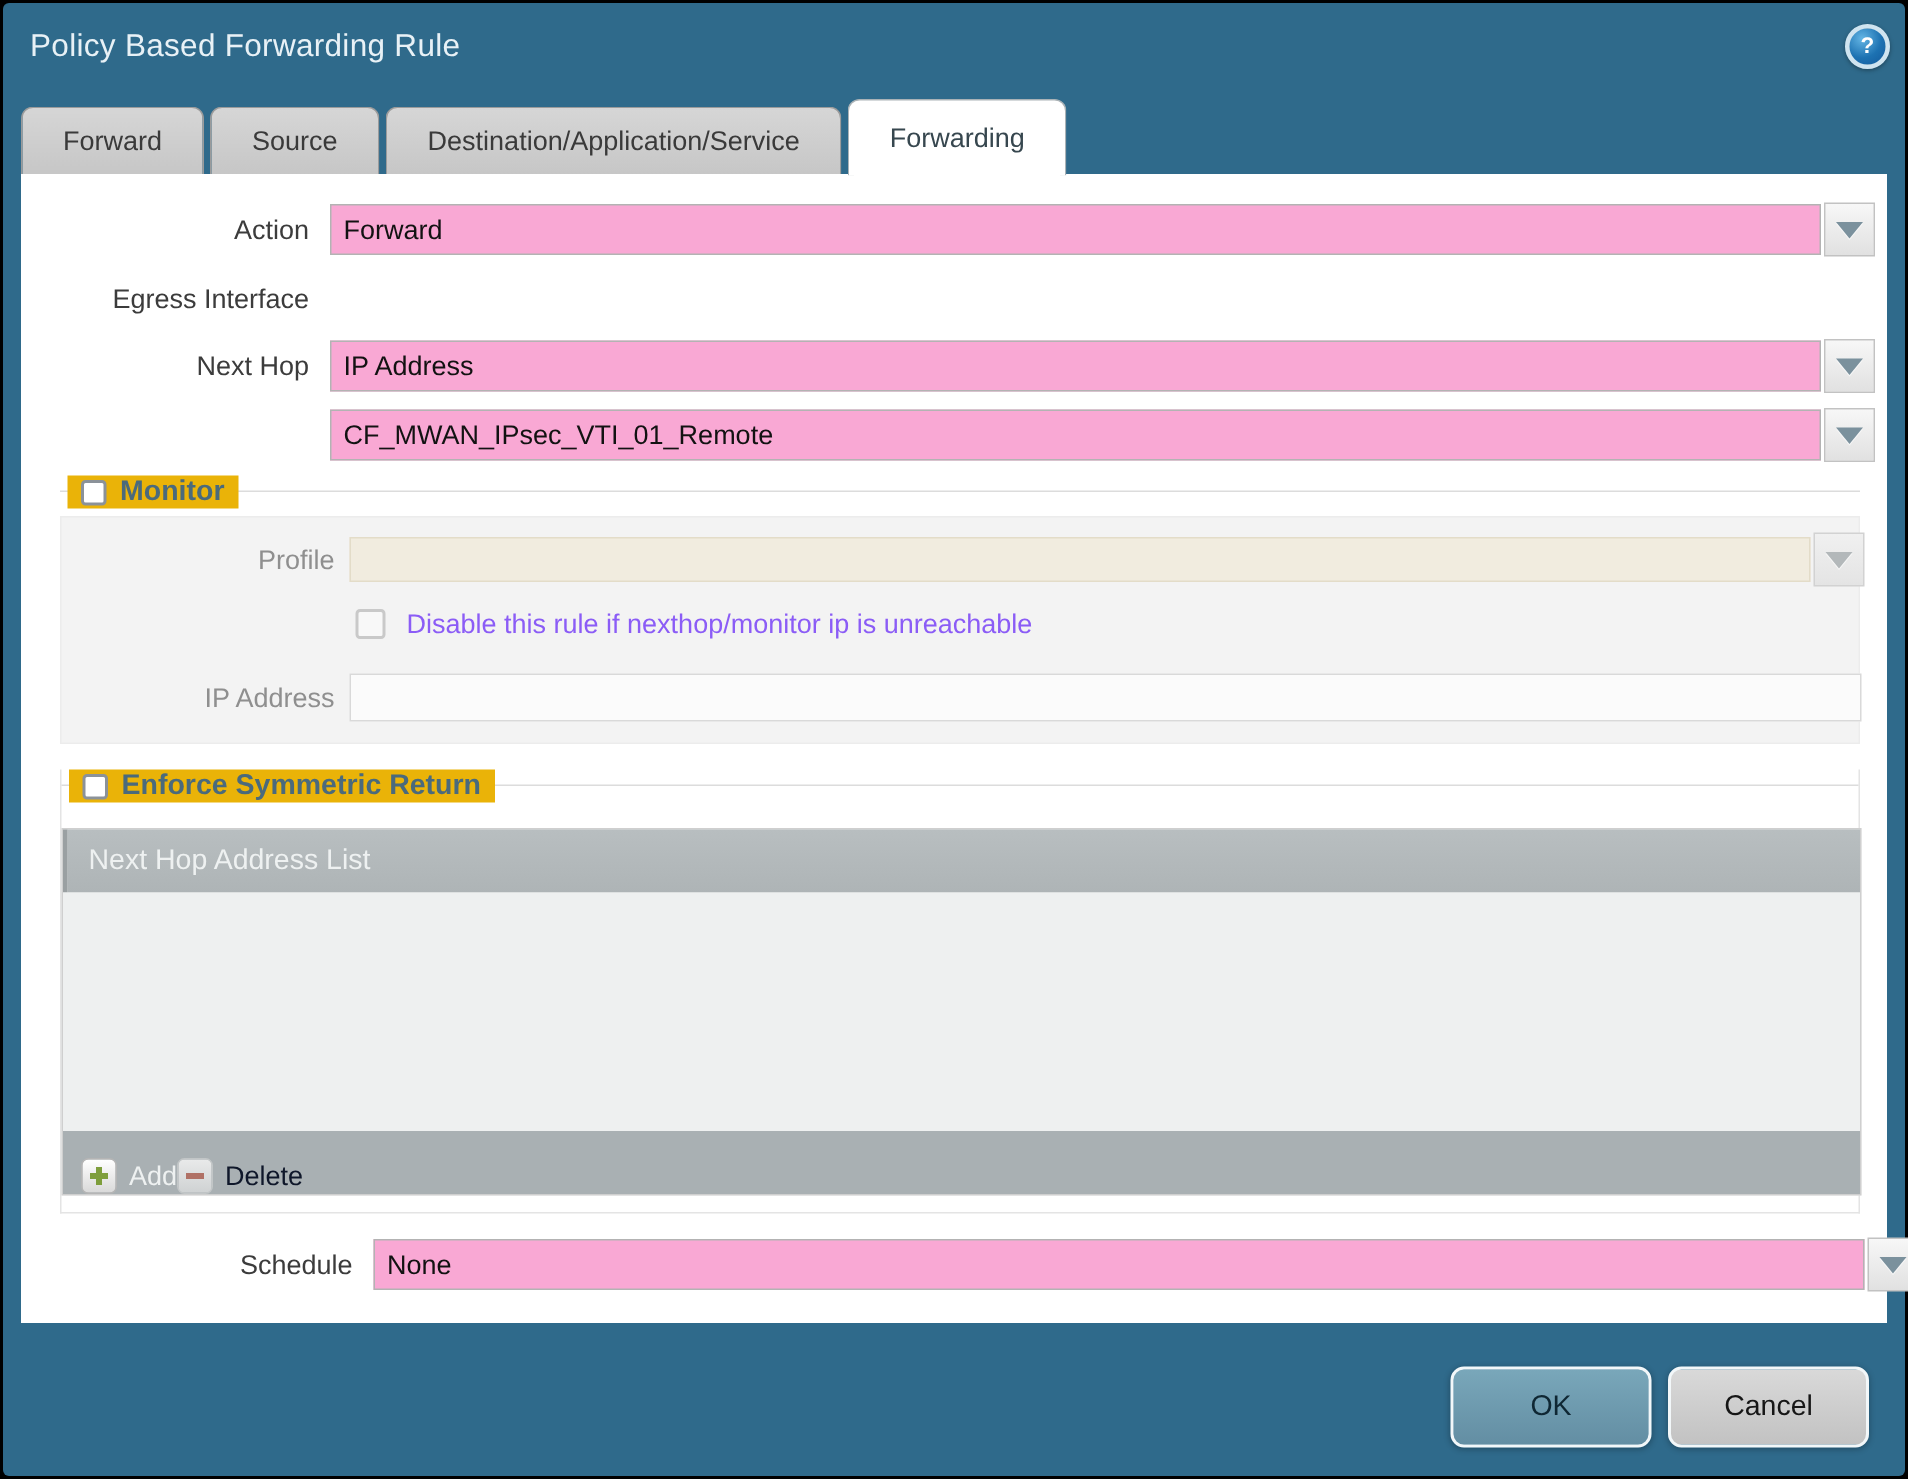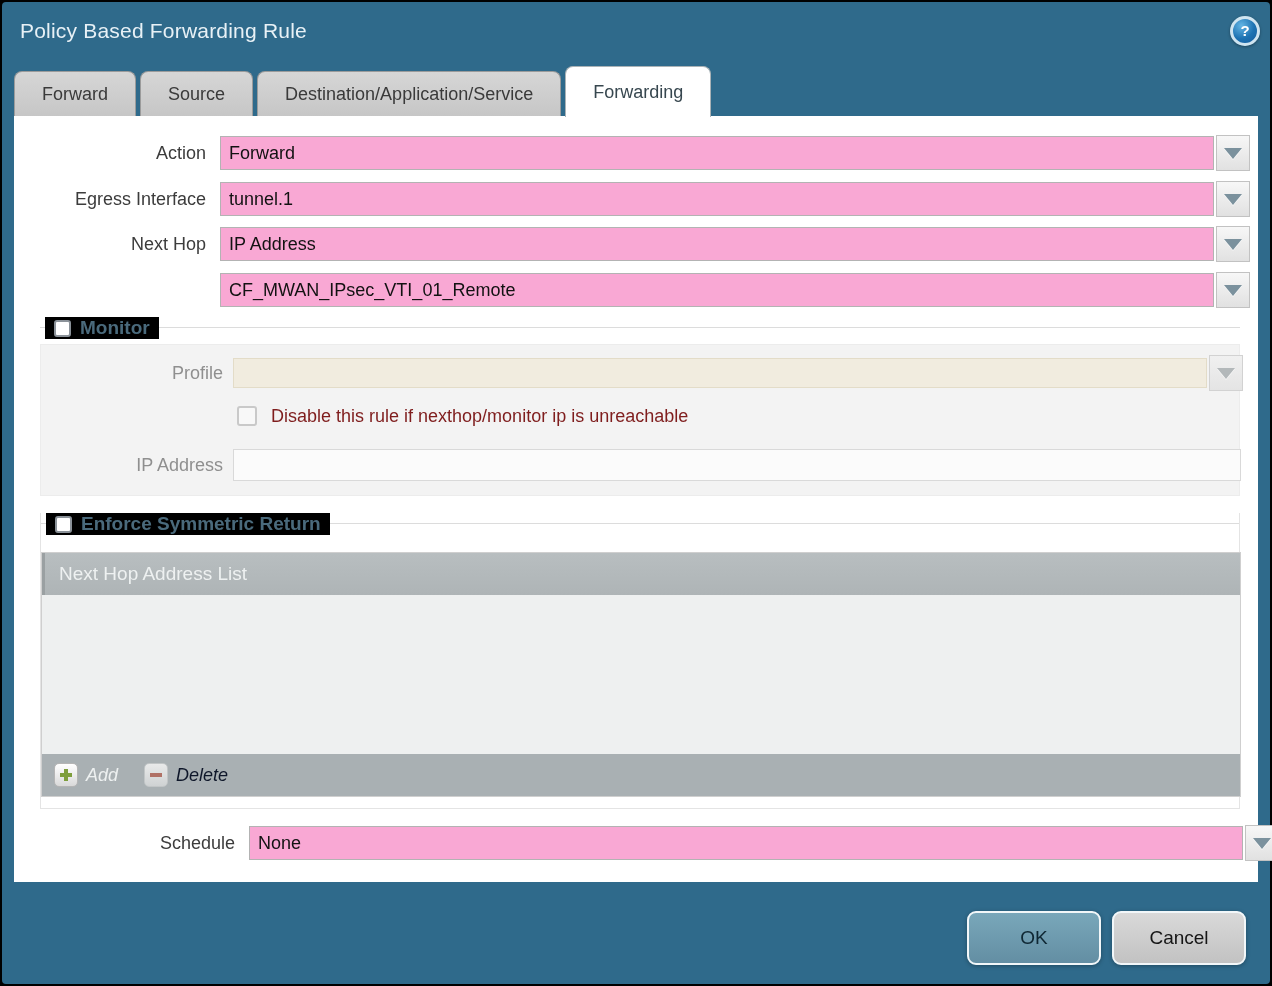--- a/index.html
+++ b/index.html
@@ -33,43 +33,43 @@
   .dd-btn{width:34px;height:36px;margin-left:2px;margin-top:-1px;box-sizing:border-box;border:1px solid #c2c2c2;
           background:linear-gradient(#f7f7f7,#e1e1e1);display:flex;align-items:center;justify-content:center;cursor:pointer;}
   .arrow{width:0;height:0;border-left:9px solid transparent;border-right:9px solid transparent;border-top:11px solid #7b919d;
          filter:drop-shadow(0 1px 0 rgba(255,255,255,.7));}
   .dd-btn.disabled{background:linear-gradient(#f0f0f0,#e4e4e4);border-color:#d2d2d2;}
   .dd-btn.disabled .arrow{border-top-color:#b3b8ba;}
 
   
   .group{position:absolute;left:26px;width:1200px;}
   .group-line{position:absolute;left:0;right:0;top:10px;border-top:1px solid #dcdcdc;}
-  .legend{position:absolute;left:5px;top:0;background:#000000;padding:0 9px;display:flex;align-items:center;gap:9px;height:22px;z-index:2;}
+  .legend{position:absolute;left:5px;top:0;background:#eab308;padding:0 9px;display:flex;align-items:center;gap:9px;height:22px;z-index:2;}
   .legend .cb{flex:none;}
   .legend .gtitle{font-size:19px;font-weight:bold;color:#4a6a7c;white-space:nowrap;}
   .cb{width:17px;height:17px;box-sizing:border-box;border:2px solid #8b9299;border-radius:3px;background:#fff;cursor:pointer;}
   .cb.disabled{border-color:#c9c9c9;background:#f8f8f8;}
 
   
   .monitor-body{position:absolute;left:0;top:27px;width:1200px;height:152px;background:#f3f3f3;border:1px solid #ececec;box-sizing:border-box;}
   .m-row{position:absolute;display:flex;align-items:center;}
   .m-lbl{width:182px;text-align:right;font-size:18px;color:#8f8f8f;flex:none;}
   .profile-input{position:absolute;left:192px;top:0;width:974px;height:30px;box-sizing:border-box;border:1px solid #e3dcc8;
                  background:#f1ecdf;outline:none;font-size:17px;color:#555;padding:0 8px;}
   .profile-btn{position:absolute;left:1166px;top:-2px;}
   .ip-input{position:absolute;left:192px;top:0;width:1008px;height:32px;box-sizing:border-box;border:1px solid #d9d9d9;
             background:#fbfbfb;outline:none;font-size:17px;color:#555;padding:0 8px;}
-  .dis-label{font-size:18px;color:#7f1d1d;margin-left:14px;}
+  .dis-label{font-size:18px;color:#8b5cf6;margin-left:14px;}
 
   
   .table-box{position:absolute;left:0;top:39px;width:1200px;height:245px;box-sizing:border-box;border:1px solid #cfcfcf;background:#eef0f0;}
   .t-header{height:42px;background:linear-gradient(#b8bec0,#aeb4b6);border-left:3px solid #9aa0a2;box-sizing:border-box;
             display:flex;align-items:center;padding-left:14px;font-size:19px;color:#eef1f1;}
   .t-body{height:159px;background:#eef0f0;}
-  .t-footer{height:42px;background:#a9b0b3;display:flex;align-items:center;padding-left:12px;gap:26px;font-style:italic;}
+  .t-footer{height:42px;background:#a9b0b3;display:flex;align-items:flex-end;padding-left:12px;}
   .t-btn{display:flex;align-items:center;gap:8px;cursor:pointer;}
   .icon-sq{position:relative;width:24px;height:24px;border-radius:5px;border:1px solid #b5b5b5;
            background:linear-gradient(#ffffff,#d9d9d9);box-sizing:border-box;flex:none;}
   .icon-plus::before{content:"";position:absolute;left:5px;top:9px;width:12px;height:4px;background:#7e9e3c;}
   .icon-plus::after{content:"";position:absolute;left:9px;top:5px;width:4px;height:12px;background:#7e9e3c;}
   .icon-minus{background:linear-gradient(#e9eaea,#cfd2d3);border-color:#c2c6c7;}
   .icon-minus::before{content:"";position:absolute;left:5px;top:9px;width:12px;height:4px;background:#b07166;}
   .t-btn .t-lab{font-size:18px;color:#eef1f1;}
   .t-btn.disabled .t-lab{color:#0f172a;}
 
@@ -104,26 +104,20 @@
         <div class="combo">
           <input type="text" value="Forward" style="">
           <div class="dd-btn">
               <span class="arrow"></span>
             </div>
         </div>
       </div>
 
       <div class="row" style="top:66px;width:1240px;">
         <div class="lbl">Egress Interface</div>
-        <div class="combo">
-          <input type="text" value="tunnel.1" style="">
-          <div class="dd-btn">
-              <span class="arrow"></span>
-            </div>
-        </div>
       </div>
 
       <div class="row" style="top:111px;width:1240px;">
         <div class="lbl">Next Hop</div>
         <div class="combo">
           <input type="text" value="IP Address" style="">
           <div class="dd-btn">
               <span class="arrow"></span>
             </div>
         </div>

